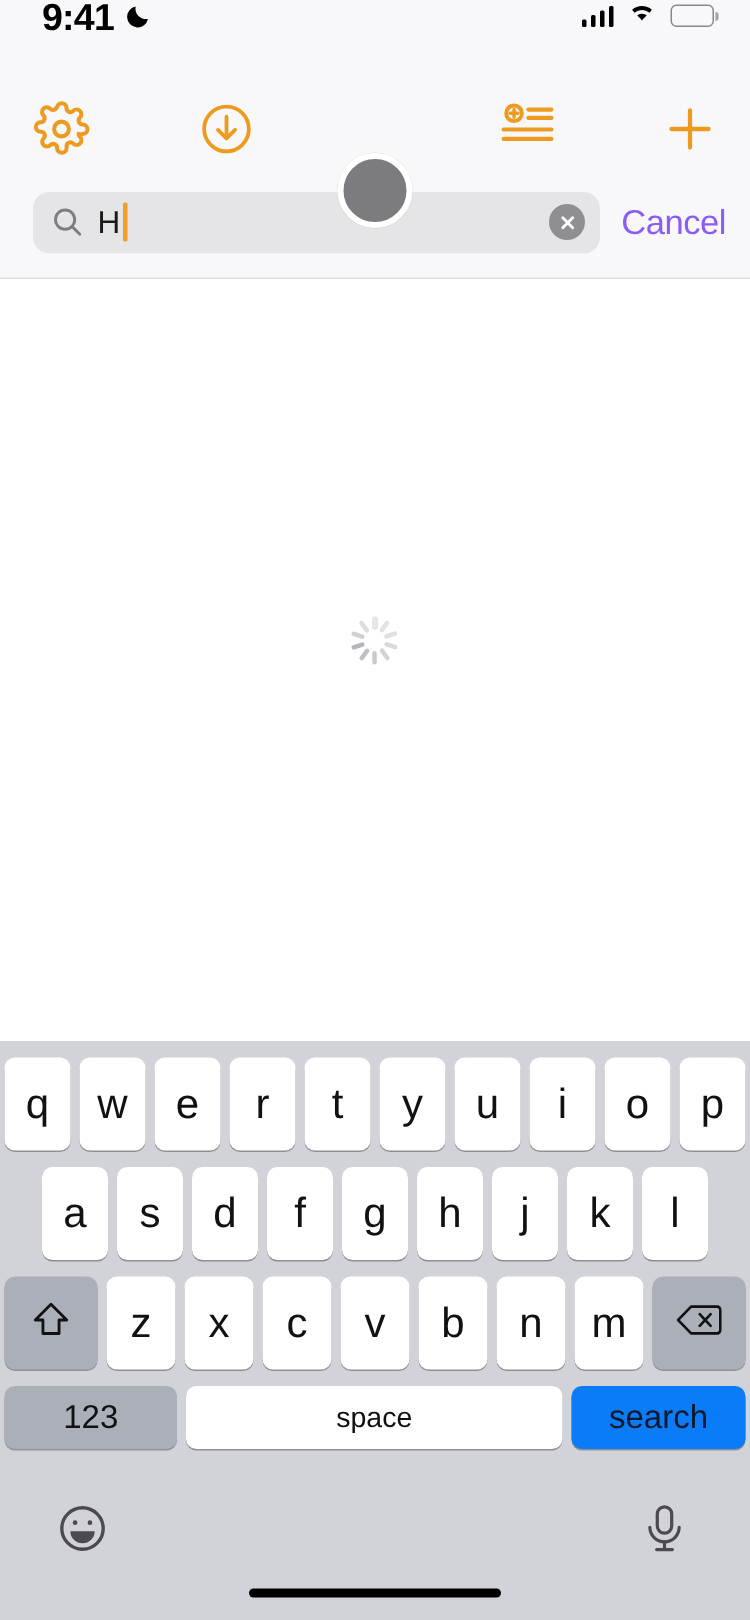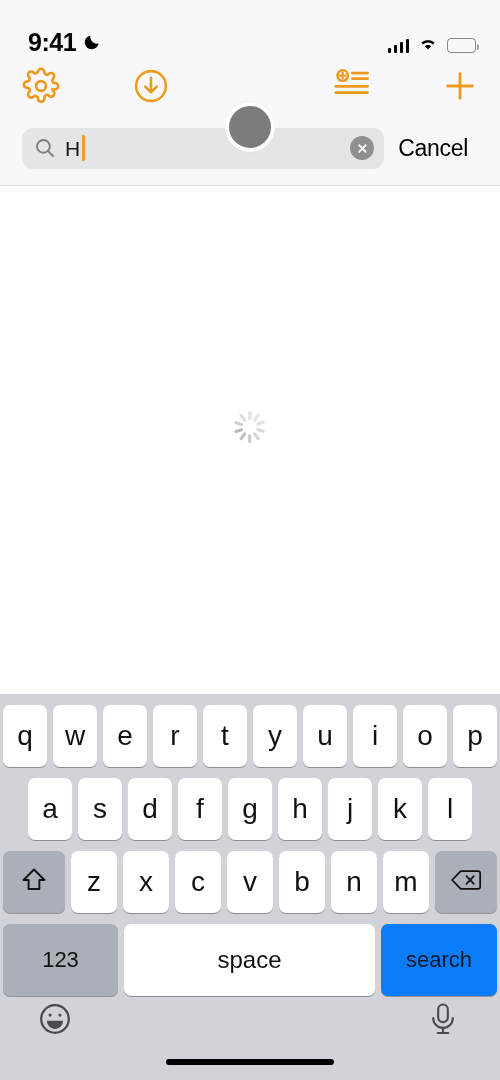--- a/index.html
+++ b/index.html
@@ -14,21 +14,21 @@
     position: relative;
     width: 500px; height: 1080px;
     background: #ffffff;
   }
 
   
   .statusbar {
     position: absolute; top: 0; left: 0;
     width: 500px; height: 55px;
     background: #F8F8FA;
-    display: flex; align-items: flex-end;
+    display: flex; align-items: flex-start;
     justify-content: space-between;
     padding: 0 24px 0 28px;
   }
   .status-left {
     display: flex; align-items: center; gap: 7px;
   }
   .status-time {
     font-size: 25px; font-weight: 700; color: #000;
     letter-spacing: -0.5px; line-height: 1;
   }
@@ -108,22 +108,22 @@
   .clear-btn {
     position: absolute; right: 10px; top: 50%;
     transform: translateY(-50%);
     width: 24px; height: 24px; border-radius: 50%;
     background: #8E8E93;
     display: flex; align-items: center; justify-content: center;
     cursor: pointer;
   }
   .cancel-btn {
     flex: 0 0 auto;
-    margin-left: 14px; margin-right: 20px;
-    font-size: 23px; color: #000000;
+    margin-left: 14px; margin-right: 4px;
+    font-size: 23px; color: #8b5cf6;
     letter-spacing: -0.3px;
     cursor: pointer;
   }
 
   
   .content {
     position: absolute; top: 186px; left: 0;
     width: 500px; height: 508px;
     background: #ffffff;
   }
@@ -158,41 +158,41 @@
     width: 500px; height: 386px;
     background: #D1D3D9;
   }
   .krow {
     position: absolute; left: 0; width: 500px;
     display: flex; align-items: center;
   }
   .krow-1 { top: 11px; height: 62px; padding: 0 3px; gap: 6px; }
   .krow-2 { top: 84px; height: 62px; padding: 0 28px; gap: 6px; }
   .krow-3 { top: 157px; height: 62px; padding: 0 3px; gap: 6px; }
-  .krow-4 { top: 230px; height: 72px; padding: 0 3px; gap: 6px; }
+  .krow-4 { top: 230px; height: 42px; padding: 0 3px; gap: 6px; }
 
   .key {
     flex: 1 1 0;
     height: 100%;
     background: #FFFFFF;
     border-radius: 7px;
     box-shadow: 0 1px 0 rgba(0,0,0,0.32);
     display: flex; align-items: center; justify-content: center;
     font-size: 28px; color: #111;
     line-height: 1;
     cursor: pointer;
     user-select: none;
   }
   .key.gray {
     background: #ABAFB8;
     box-shadow: 0 1px 0 rgba(0,0,0,0.30);
   }
   .key.wide  { flex: 0 0 62px; }
   .key.num   { flex: 0 0 115px; font-size: 22px; }
-  .key.space { flex: 1 1 auto; font-size: 24px; }
+  .key.space { flex: 1 1 auto; font-size: 19px; }
   .key.search-key {
     flex: 0 0 116px;
     background: #0A7CF7;
     color: #0f172a;
     font-size: 22px;
   }
 
   .kbd-bottom {
     position: absolute; left: 0; top: 296px;
     width: 500px; height: 90px;

